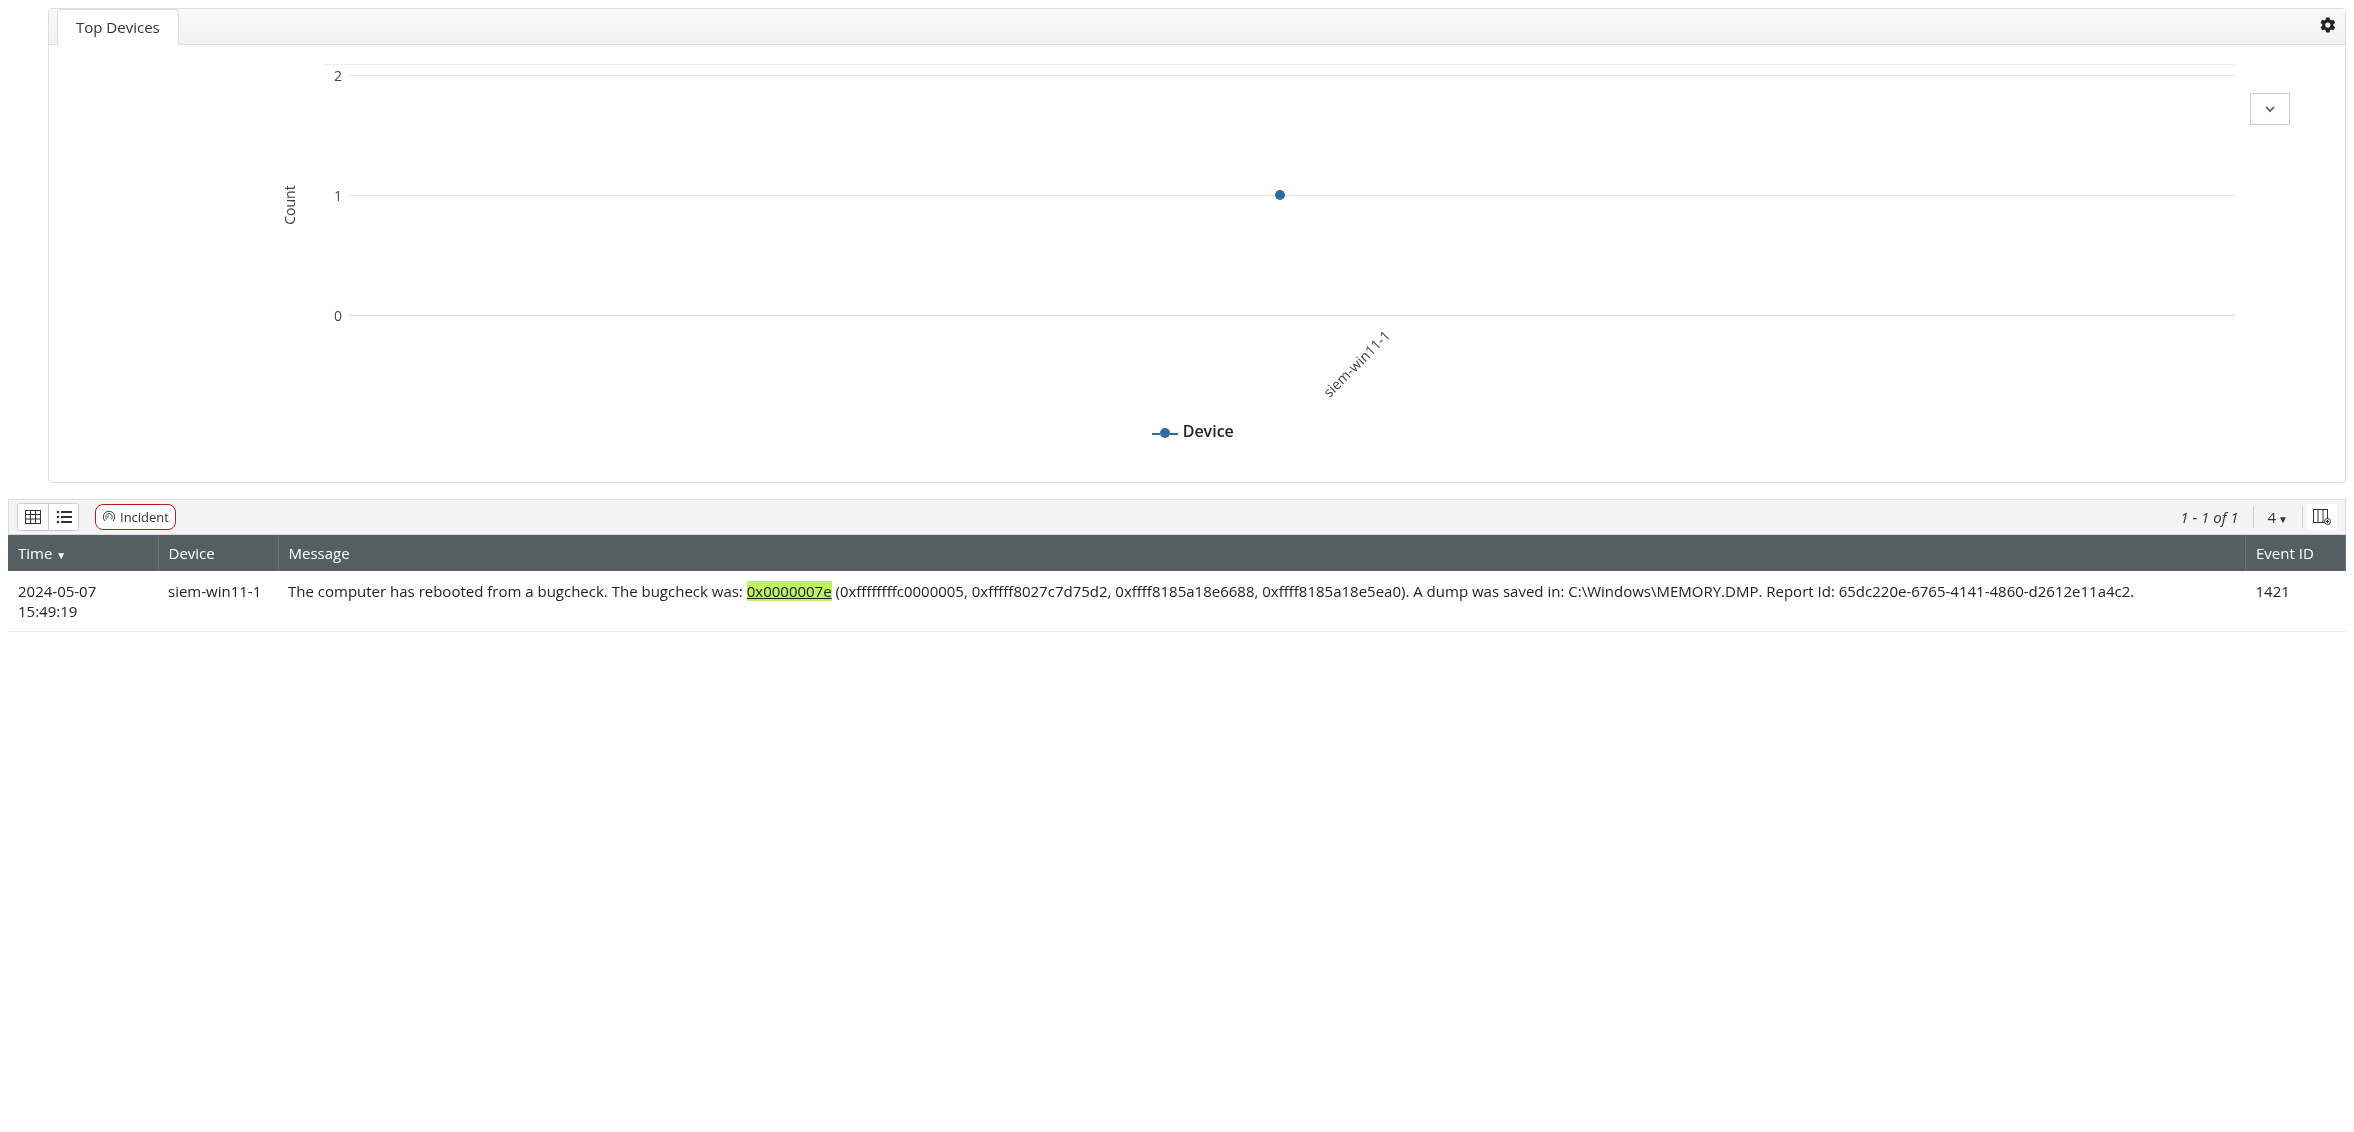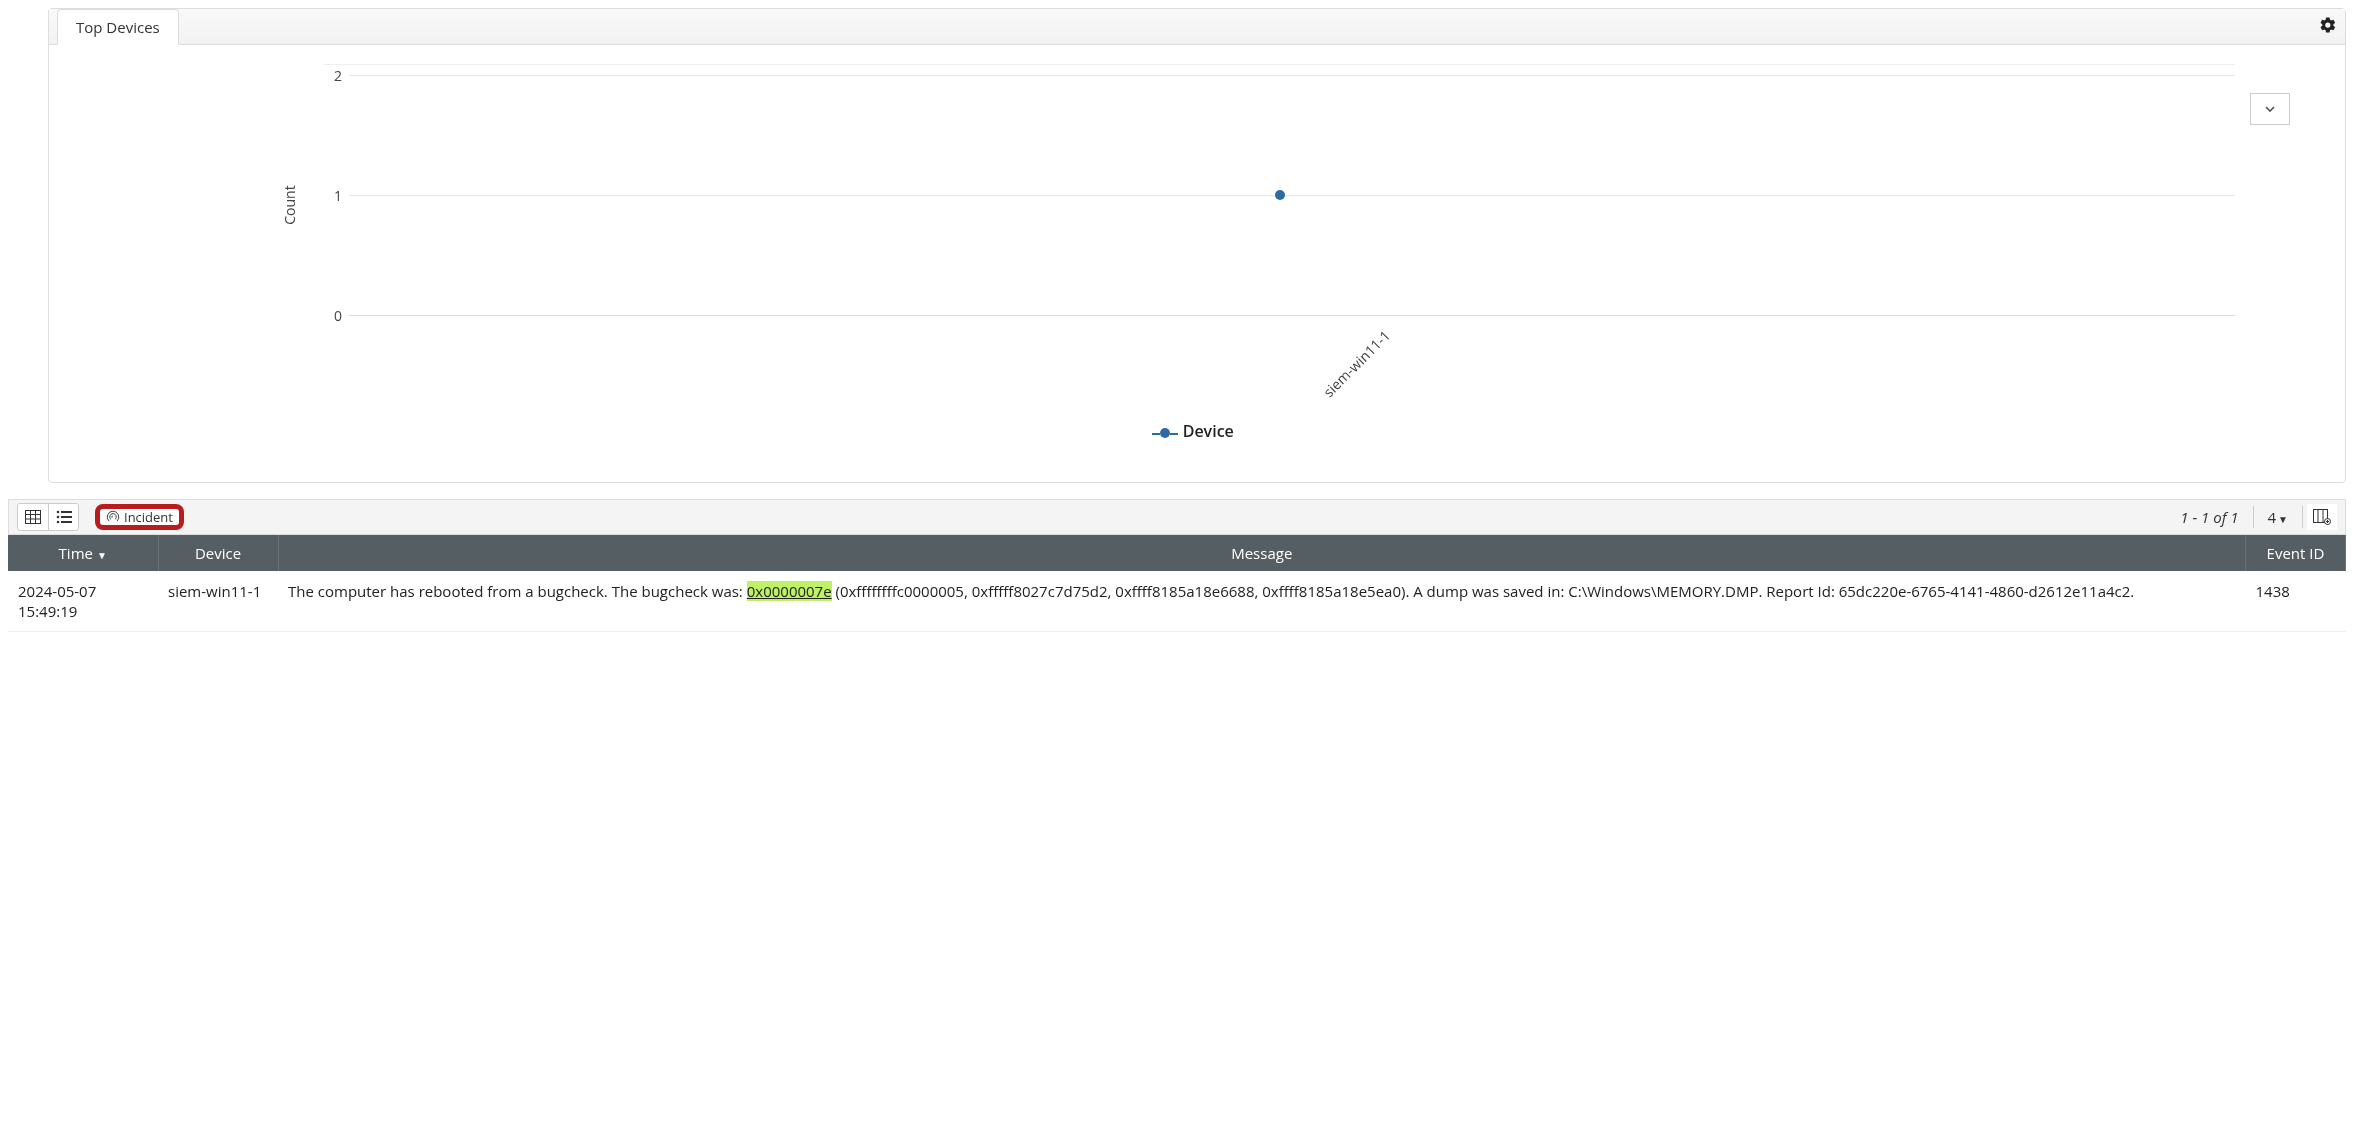--- a/index.html
+++ b/index.html
@@ -157,33 +157,33 @@
     height: 26px;
     min-width: 30px;
     display:flex; align-items:center; justify-content:center;
     padding: 0 6px;
     background:#fff;
     cursor:pointer;
     font-size:13px;
     gap:4px;
   }
   .btn + .btn { border-left:1px solid #ccc; }
-  .btn.single { border:5px solid #b91c1c; border-radius:8px; }
+  .btn.single { border:1px solid #b91c1c; border-radius:8px; }
   .results-toolbar .spacer { flex:1; }
   .pager { font-size:15px; color:#333; padding: 0 10px; font-style: italic; }
   .vsep { width:1px; height:22px; background:#ccc; }
   .perpage { font-size:15px; padding:0 10px; cursor:pointer; }
   .perpage .caret { font-size:10px; margin-left:2px; }
 
   table.grid { width:100%; border-collapse: collapse; table-layout: fixed; }
   table.grid thead th {
     background:#555e63;
     color:#fff;
     font-weight:400;
-    text-align:center;
+    text-align:left;
     padding:8px 10px;
     font-size:15px;
     border-right:1px solid #6a7277;
   }
   table.grid thead th .sort-caret { font-size:10px; margin-left:4px; }
   table.grid tbody td {
     padding:10px;
     vertical-align: top;
     font-size:15px;
     color:#222;
@@ -305,17 +305,17 @@
         <th>Device</th>
         <th>Message</th>
         <th>Event ID</th>
       </tr>
     </thead>
     <tbody>
       <tr>
         <td>2024-05-07 15:49:19</td>
         <td>siem-win11-1</td>
         <td><span>The computer has rebooted from a bugcheck. The bugcheck was: </span><span class="hl">0x0000007e</span><span> (0xffffffffc0000005, 0xfffff8027c7d75d2, 0xffff8185a18e6688, 0xffff8185a18e5ea0). A dump was saved in: C:\Windows\MEMORY.DMP. Report Id: 65dc220e-6765-4141-4860-d2612e11a4c2.</span></td>
-        <td>1438</td>
+        <td>1421</td>
       </tr>
     </tbody>
   </table>
 </div>
 
 </body></html>

